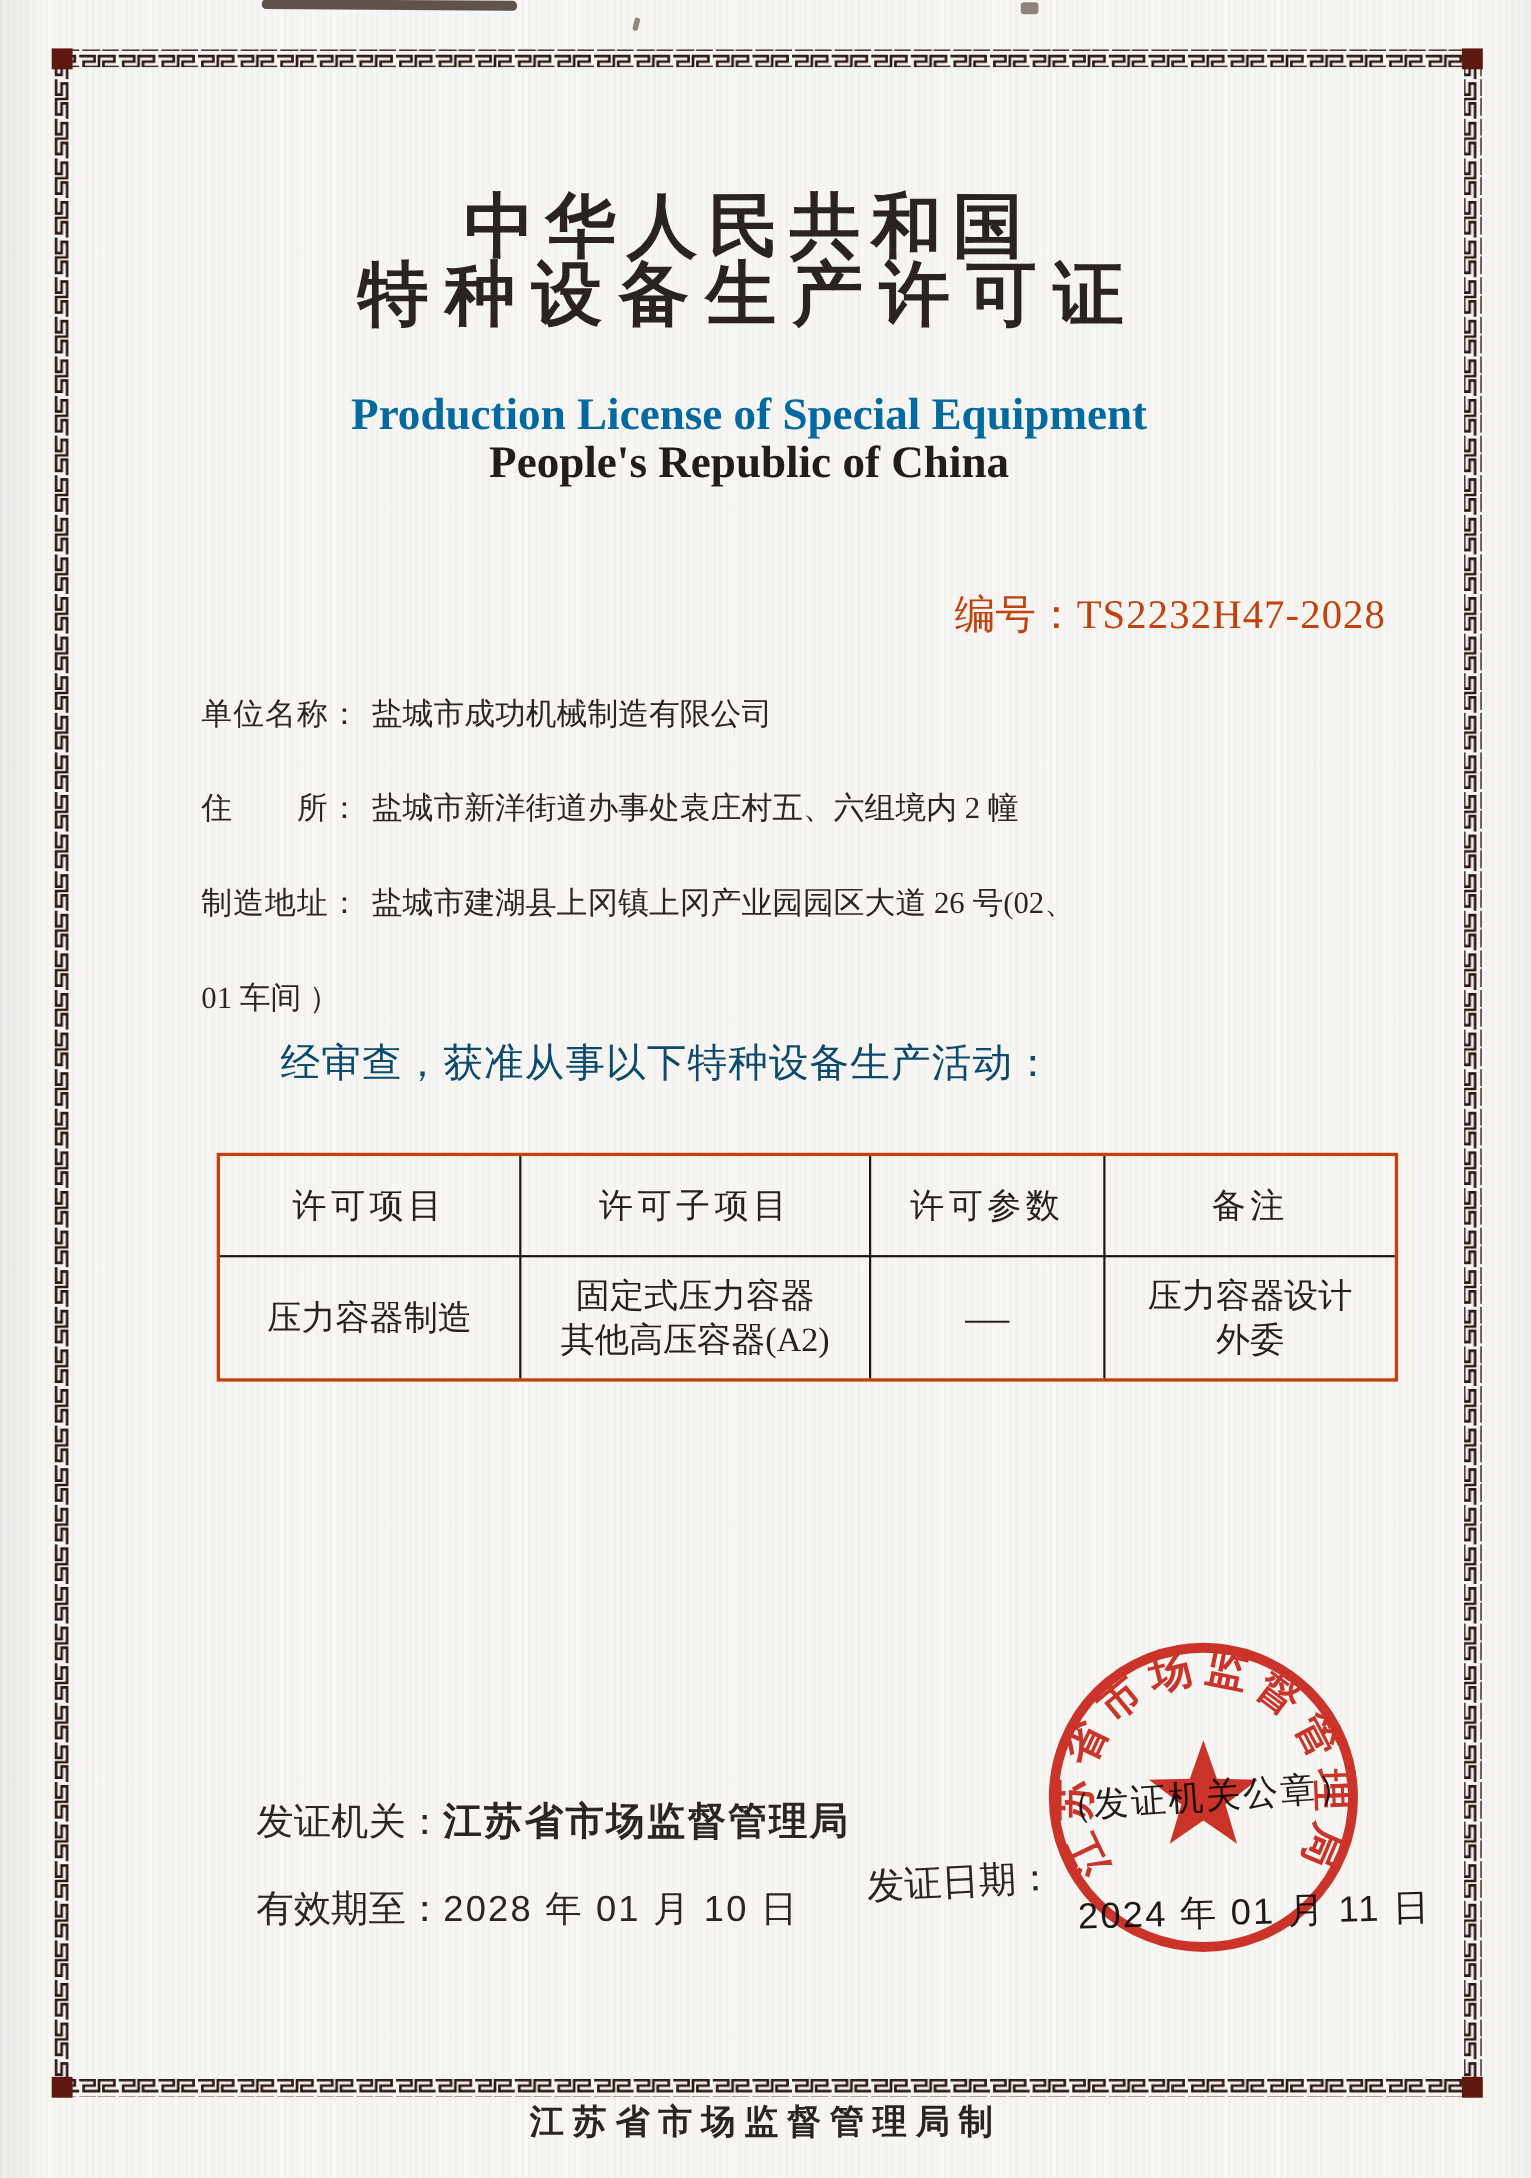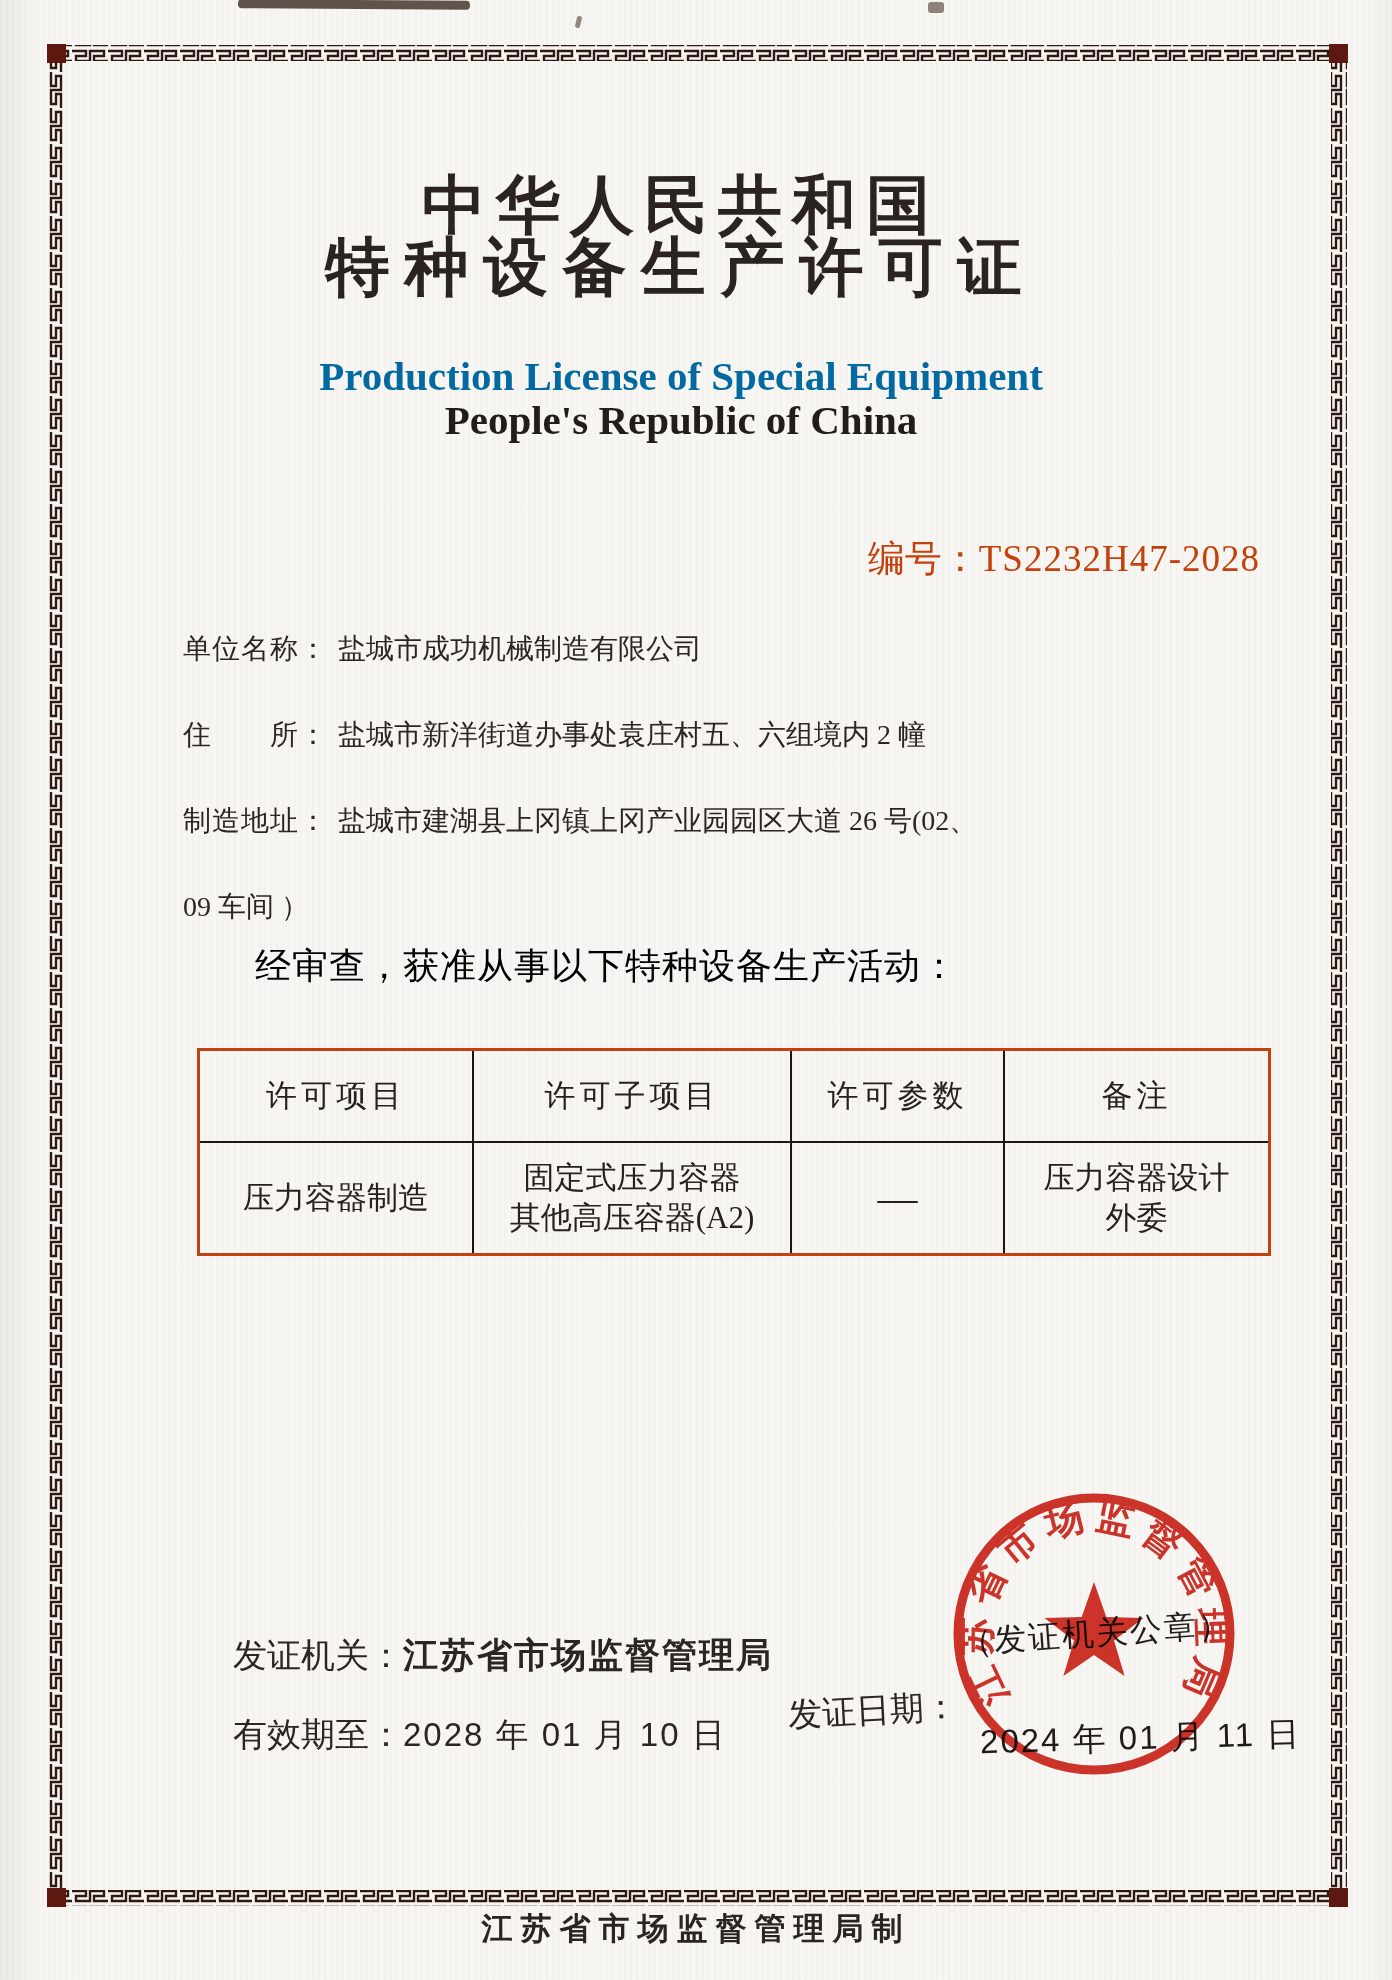--- a/index.html
+++ b/index.html
@@ -24,21 +24,21 @@
   .license-no{top:534px;right:132px;font-size:37px;color:#c2410c;}
   .license-no .num{letter-spacing:1px;}
   
   .field{left:183px;font-size:28px;color:#2b2621;white-space:nowrap;}
   .f1{top:630px;}
   .f2{top:716px;}
   .f3{top:802px;}
   .f4{top:888px;}
   .field .lab{letter-spacing:1px;}
   .field .val{margin-left:10px;}
-  .statement{left:255px;top:942px;font-size:36px;color:#000000;letter-spacing:1px;}
+  .statement{left:255px;top:942px;font-size:36px;color:#0c4a6e;letter-spacing:1px;}
   
   .lic-table{left:197px;top:1048px;width:1068px;display:grid;
     grid-template-columns:272px 318px 213px 265px;grid-template-rows:90px 112px;
     border:3px solid #c2410c;background:transparent;}
   .cell{border-left:2px solid #1c1713;border-top:2px solid #1c1713;
     display:flex;flex-direction:column;align-items:center;justify-content:center;
     font-size:31px;color:#26211c;text-align:center;line-height:1.3;}
   .cell.c0{border-left:none;}
   .cell.r0{border-top:none;letter-spacing:4px;}
   .cell .dash{font-size:40px;}
@@ -97,21 +97,21 @@
 <div class="abs field f1">
   <span class="lab">单位名称：</span><span class="val">盐城市成功机械制造有限公司</span>
 </div>
 <div class="abs field f2">
   <span class="lab">住　　所：</span><span class="val">盐城市新洋街道办事处袁庄村五、六组境内 2 幢</span>
 </div>
 <div class="abs field f3">
   <span class="lab">制造地址：</span><span class="val">盐城市建湖县上冈镇上冈产业园园区大道 26 号(02、</span>
 </div>
 <div class="abs field f4">
-  <span class="val" style="margin-left:0;">09 车间 ）</span>
+  <span class="val" style="margin-left:0;">01 车间 ）</span>
 </div>
 
 <div class="abs statement">经审查，获准从事以下特种设备生产活动：</div>
 
 <div class="abs lic-table">
   <div class="cell r0 c0">许可项目</div>
   <div class="cell r0">许可子项目</div>
   <div class="cell r0">许可参数</div>
   <div class="cell r0">备注</div>
 

